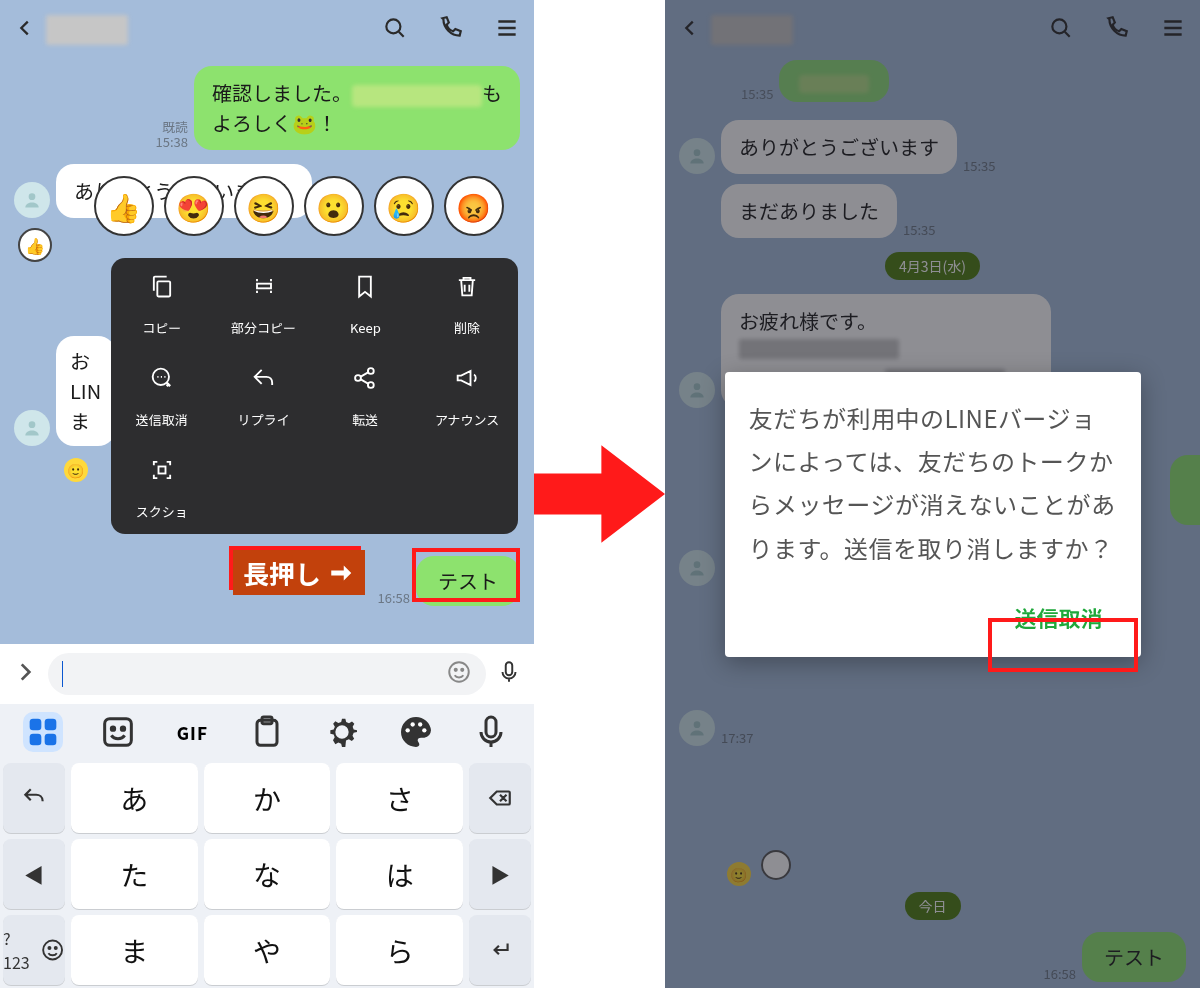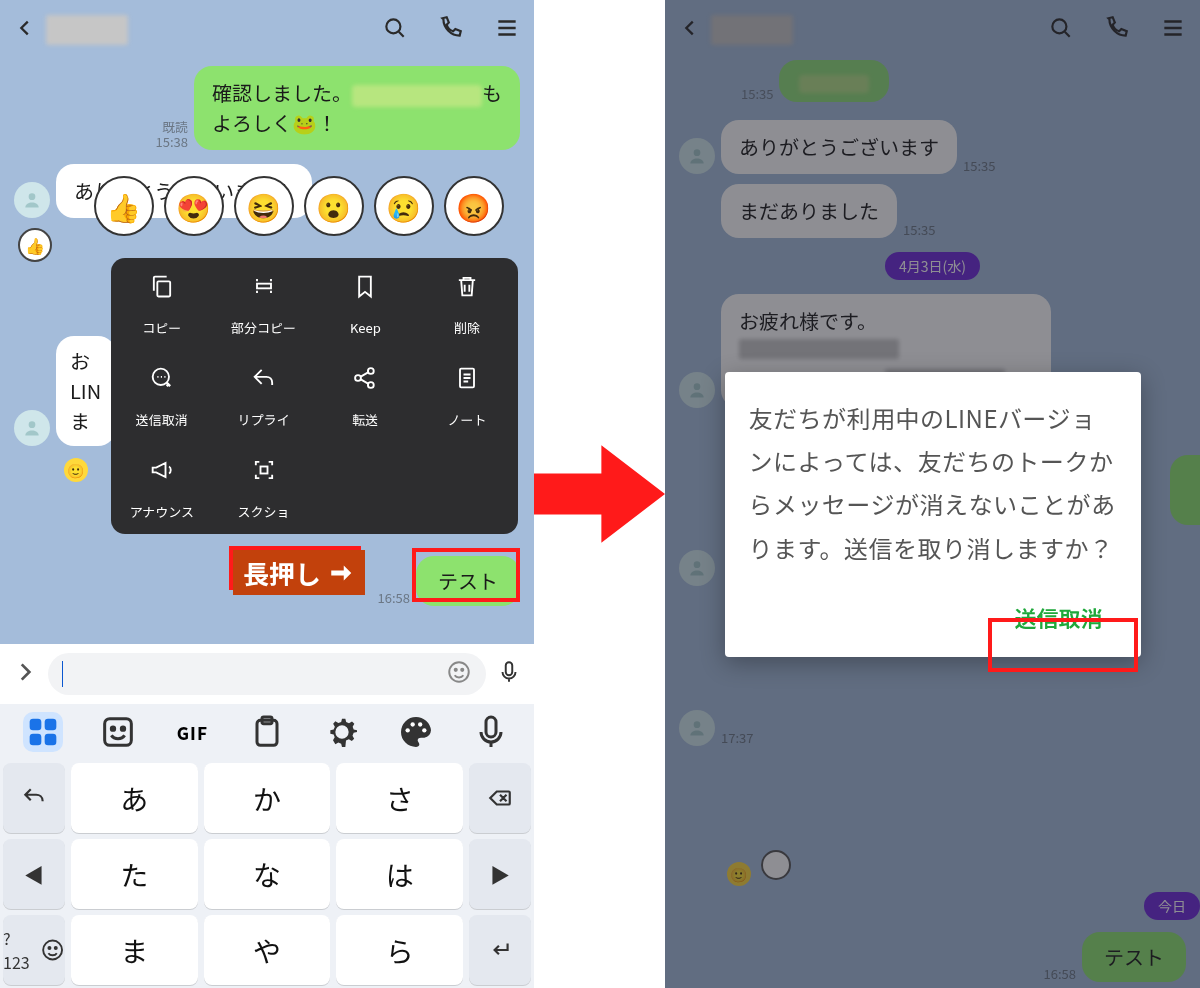--- a/index.html
+++ b/index.html
@@ -63,21 +63,21 @@
 
   
   .right .overlay { position: absolute; inset: 0; background: rgba(30,30,40,.5); z-index: 8; }
   .right .dialog { position: absolute; left: 50%; top: 372px; transform: translateX(-50%); width: 416px; background: #fff; border-radius: 4px; padding: 24px 24px 18px; z-index: 9; box-shadow: 0 6px 24px rgba(0,0,0,.3); }
   .right .dialog .msg { font-size: 24px; color: #555; line-height: 1.8; letter-spacing: .5px; }
   .right .dialog .actions { display: flex; justify-content: flex-end; gap: 40px; margin-top: 26px; }
   .right .dialog .btn { font-size: 22px; padding: 6px 14px; }
   .right .dialog .btn.cancel { color: #333; }
   .right .dialog .btn.confirm { color: #1fa83b; font-weight: 600; }
 
-  .date-pill { background: #6d28d9; color: #fff; font-size: 14px; padding: 4px 14px; border-radius: 14px; display: inline-block; }
+  .date-pill { background: #4d7c0f; color: #fff; font-size: 14px; padding: 4px 14px; border-radius: 14px; display: inline-block; }
 
   .right .chat-col { position: absolute; inset: 60px 0 0 0; overflow: hidden; }
   .right .hdr, .right .chat-col { filter: none; }
   .smiley { width: 24px; height: 24px; border-radius: 50%; background: #ffd93b; display: inline-flex; align-items: center; justify-content: center; font-size: 14px; margin-right: 6px; }
 
   .blur-box { background: #c8c8c8; filter: blur(2px); display: inline-block; border-radius: 2px; }
 </style>
 </head>
 <body>
 
@@ -202,27 +202,20 @@
         <span>リプライ</span>
       </div>
       <div class="cell">
         <svg viewBox="0 0 24 24" fill="none" stroke="#fff" stroke-width="1.6">
             <circle cx="6" cy="12" r="2.5"></circle>
             <circle cx="17" cy="6" r="2.5"></circle>
             <circle cx="17" cy="18" r="2.5"></circle>
             <path d="M8 11l7-4M8 13l7 4"></path>
           </svg>
         <span>転送</span>
-      </div>
-      <div class="cell">
-        <svg viewBox="0 0 24 24" fill="none" stroke="#fff" stroke-width="1.6">
-            <rect x="6" y="4" width="12" height="16" rx="1"></rect>
-            <path d="M9 9h6M9 12h6M9 15h4"></path>
-          </svg>
-        <span>ノート</span>
       </div>
       <div class="cell">
         <svg viewBox="0 0 24 24" fill="none" stroke="#fff" stroke-width="1.6">
             <path d="M4 10v4h3l8 4V6l-8 4H4zM18 9c2 1 2 5 0 6"></path>
           </svg>
         <span>アナウンス</span>
       </div>
       <div class="cell">
         <svg viewBox="0 0 24 24" fill="none" stroke="#fff" stroke-width="1.6">
             <path d="M5 8V5h3M19 8V5h-3M5 16v3h3M19 16v3h-3"></path>
@@ -448,21 +441,21 @@
             </svg>
           </span>
         <span class="meta">17:37</span>
       </div>
 
       <div style="position:absolute;left:62px;top:790px">
         <span class="smiley">🙂</span>
         <span style="display:inline-block;width:30px;height:30px;border-radius:50%;background:#fff;border:2px solid #555"></span>
       </div>
 
-      <div style="text-align:right;position:absolute;left:0;right:0;top:832px">
+      <div style="text-align:center;position:absolute;left:0;right:0;top:832px">
         <span class="date-pill">今日</span>
       </div>
 
       <div class="row sent" style="position:absolute;right:0;top:872px">
         <span class="meta">16:58</span>
         <div class="bubble-sent" style="padding:10px 22px"><span>テスト</span></div>
       </div>
     </div>
 
     <div class="overlay"></div>

